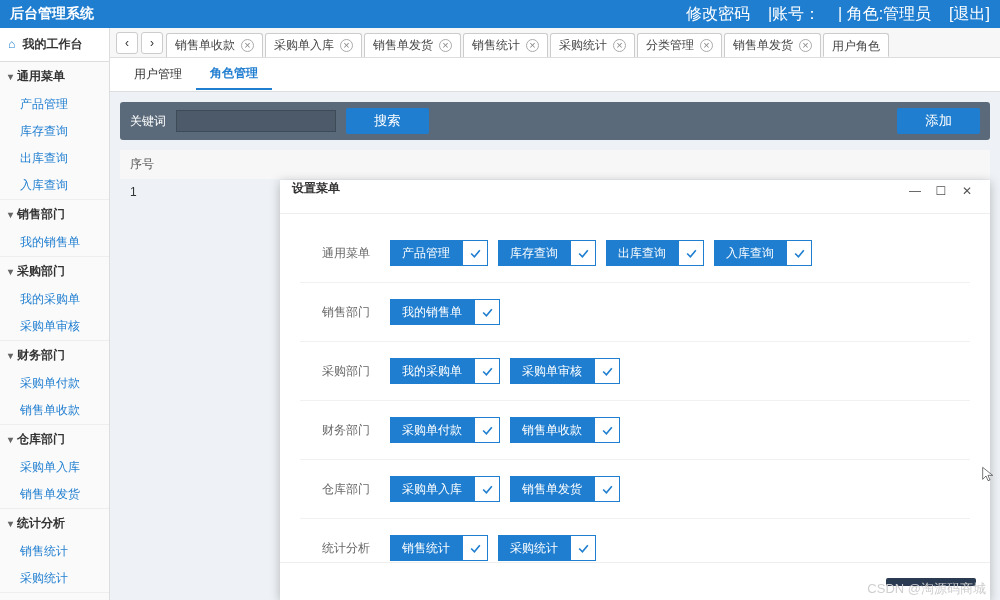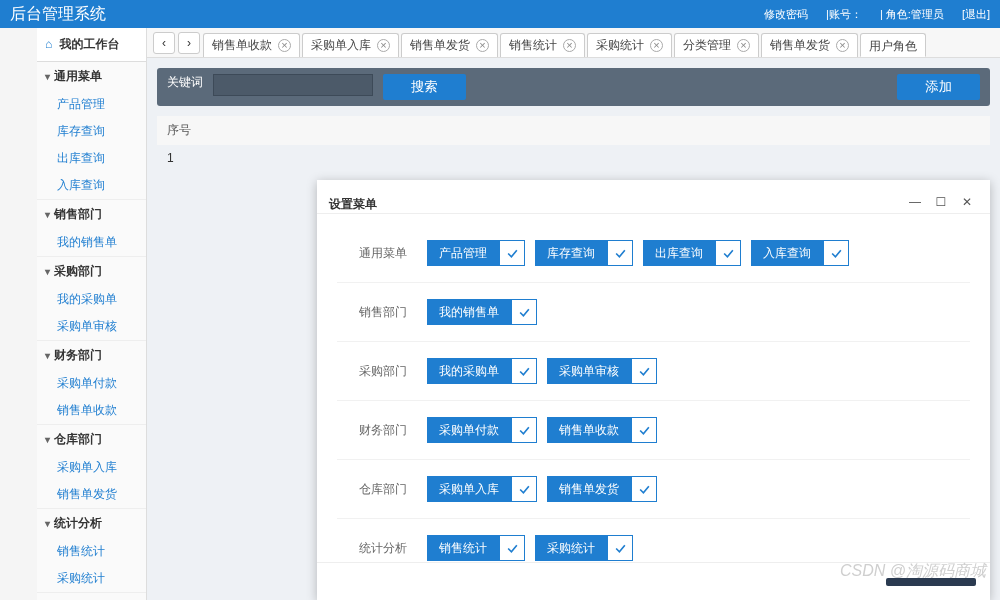--- a/index.html
+++ b/index.html
@@ -1,59 +1,59 @@
 <!DOCTYPE html>
 <html><head>
 <meta charset="utf-8">
 <style>
 * { box-sizing: border-box; margin: 0; padding: 0; }
 body { font-family: "Microsoft YaHei", Arial, sans-serif; font-size: 12px; background: #f5f5f5; color: #333; overflow: hidden; }
 .topbar { height: 28px; background: #1f7ed0; color: #fff; display: flex; align-items: center; padding: 0 10px; }
-.topbar-title { font-weight: normal; font-size: 16px; flex: 0 0 auto; }
+.topbar-title { font-weight: bold; font-size: 14px; flex: 0 0 auto; }
 .topbar-spacer { flex: 1; }
-.topbar-item { margin-left: 18px; cursor: pointer; font-size: 11px; }
-.container { display: flex; height: 572px; background: #737373; margin-left: 37px; }
+.topbar-item { margin-left: 18px; cursor: pointer; font-size: 16px; }
+.container { display: flex; height: 572px; background: #737373; }
 .sidebar { width: 110px; background: #fafafa; border-right: 1px solid #ddd; overflow-y: auto; }
 .sidebar-title { padding: 8px 8px; font-weight: bold; border-bottom: 1px solid #ddd; background:#fff; }
 .sidebar-title .home-icon { color:#1f7ed0; margin-right:4px; }
 .nav-group { border-bottom: 1px solid #eee; }
 .nav-group-header { padding: 6px 8px; font-weight: bold; color: #333; display:flex; align-items:center; }
 .nav-group-header::before { content:"▾"; font-size:10px; margin-right:4px; color:#666;}
 .nav-item { padding: 5px 8px 5px 20px; color: #1f7ed0; cursor: pointer; }
 .main { flex: 1; display: flex; flex-direction: column; position: relative; background:#eef1f5; }
 .tabstrip { height: 30px; background: #f7f7f7; border-bottom: 1px solid #ddd; display: flex; align-items: end; overflow:hidden; padding-left:6px;}
 .tabstrip .tabctl { width:22px; height:22px; border:1px solid #ccc; border-radius:3px; display:flex; align-items:center; justify-content:center; margin:0 3px 3px 0; cursor:pointer; background:#fff;}
 .tab { padding: 4px 8px; border: 1px solid #ccc; border-bottom: none; background: #fff; margin-right: 2px; border-radius: 3px 3px 0 0; display:flex; align-items:center; gap:6px; font-size:12px; color:#444; cursor:pointer; height:24px;}
 .tab.active { background: #fff; border-bottom:1px solid #fff;flex-direction:column; }
 .tab .close-x { color:#888; font-size:11px; border:1px solid #aaa; border-radius:50%; width:13px; height:13px; line-height:11px; text-align:center; }
 .subtabs { height:34px; background:#fff; border-bottom:1px solid #ddd; display:flex; align-items:center; padding:0 10px;}
 .subtab { padding:6px 14px; cursor:pointer; color:#333;}
 .subtab.active { color:#1f7ed0; border-bottom:2px solid #1f7ed0; font-weight:bold;}
-.searchbar { background:#5b6a7a; padding:6px 10px; display:flex; gap:10px; color:#fff; margin:10px; border-radius:3px;}
+.searchbar { background:#5b6a7a; padding:6px 10px; display:flex; align-items:center; gap:10px; color:#fff; margin:10px; border-radius:3px;}
 .searchbar input { width:160px; height:22px; border:1px solid #3d4a58; background:#4c5a69; color:#fff; padding:0 5px;}
 .btn { background:#1f7ed0; color:#fff; border:none; padding:4px 28px; cursor:pointer; border-radius:2px;}
 .btn.add { margin-left:auto; background:#1f7ed0;font-family:Liberation Serif, serif;}
 .tablehead { background:#f7f7f7; margin:0 10px; padding:6px 10px; display:flex; gap:40px; color:#555;}
 .row1 { margin:0 10px; padding:6px 10px; display:flex; gap:40px; }
 .del-badge { position:absolute; right:18px; top:180px; background:#d9534f; color:#fff; padding:3px 8px; border-radius:3px; font-size:11px;}
 .dialog { position:absolute; top:152px; left:170px; right:10px; bottom:0; background:#fff; box-shadow:0 2px 10px rgba(0,0,0,0.25); display:flex; flex-direction:column;}
-.dialog-header { height:34px; display:flex; align-items:flex-end; padding:0 12px; border-bottom:1px solid #eee;}
+.dialog-header { height:34px; display:flex; align-items:flex-start; padding:0 12px; border-bottom:1px solid #eee;}
 .dialog-title { font-weight:bold; flex:1; }
 .dlg-icon { width:22px; height:22px; display:flex; align-items:center; justify-content:center; cursor:pointer; color:#555; margin-left:4px;}
 .dialog-body { padding:10px 20px; overflow-y:auto; flex:1;}
 .menu-row { display:flex; align-items:center; padding:16px 0; border-bottom:1px solid #f1f1f1;}
 .menu-row-label { width:90px; text-align:right; color:#666; padding-right:20px;}
 .chips { display:flex; flex-wrap:wrap; gap:10px;}
 .chip { display:flex; align-items:stretch; height:26px;}
 .chip-label { background:#1f7ed0; color:#fff; padding:0 12px; display:flex; align-items:center; min-width:60px; justify-content:center; font-size:12px;}
 .chip-check { width:26px; border:1px solid #1f7ed0; display:flex; align-items:center; justify-content:center; color:#1f7ed0; }
 .chip-check svg { width:13px; height:13px; }
 .dlg-footer { height:38px; border-top:1px solid #eee; display:flex; align-items:center; justify-content:flex-end; padding:0 14px; gap:10px;}
 .dlg-footer .btn { background:#2a3a50; min-width:90px;}
-.watermark { position:absolute; right:14px; bottom:18px; color:#cfcfcf; font-size:16px; font-style:italic; pointer-events:none;}
+.watermark { position:absolute; right:14px; bottom:2px; color:#cfcfcf; font-size:13px; pointer-events:none;}
 .cursor { position:absolute; left:870px; top:438px; pointer-events:none; }
 .cursor svg { width:16px; height:16px; }
 </style>
 </head>
 <body>
 
 <div class="topbar">
   <span class="topbar-title">后台管理系统</span>
   <span class="topbar-spacer"></span>
   <span class="topbar-item">修改密码</span>
@@ -139,20 +139,24 @@
             <span>销售单发货</span>
             <span class="close-x">×</span>
           </div>
           <div class="tab active">
             <span>用户角色</span>
             <span class="close-x">×</span>
           </div>
         </div>
     </div>
 
+    <div class="subtabs" id="subtabs">
+        <div class="subtab">用户管理</div>
+        <div class="subtab active">角色管理</div>
+      </div>
 
     <div class="searchbar">
       <span>关键词</span>
       <input placeholder="" style="">
       <button class="btn">搜索</button>
       <button class="btn add">添加</button>
     </div>
 
     <div class="tablehead">
       <span>序号</span>

